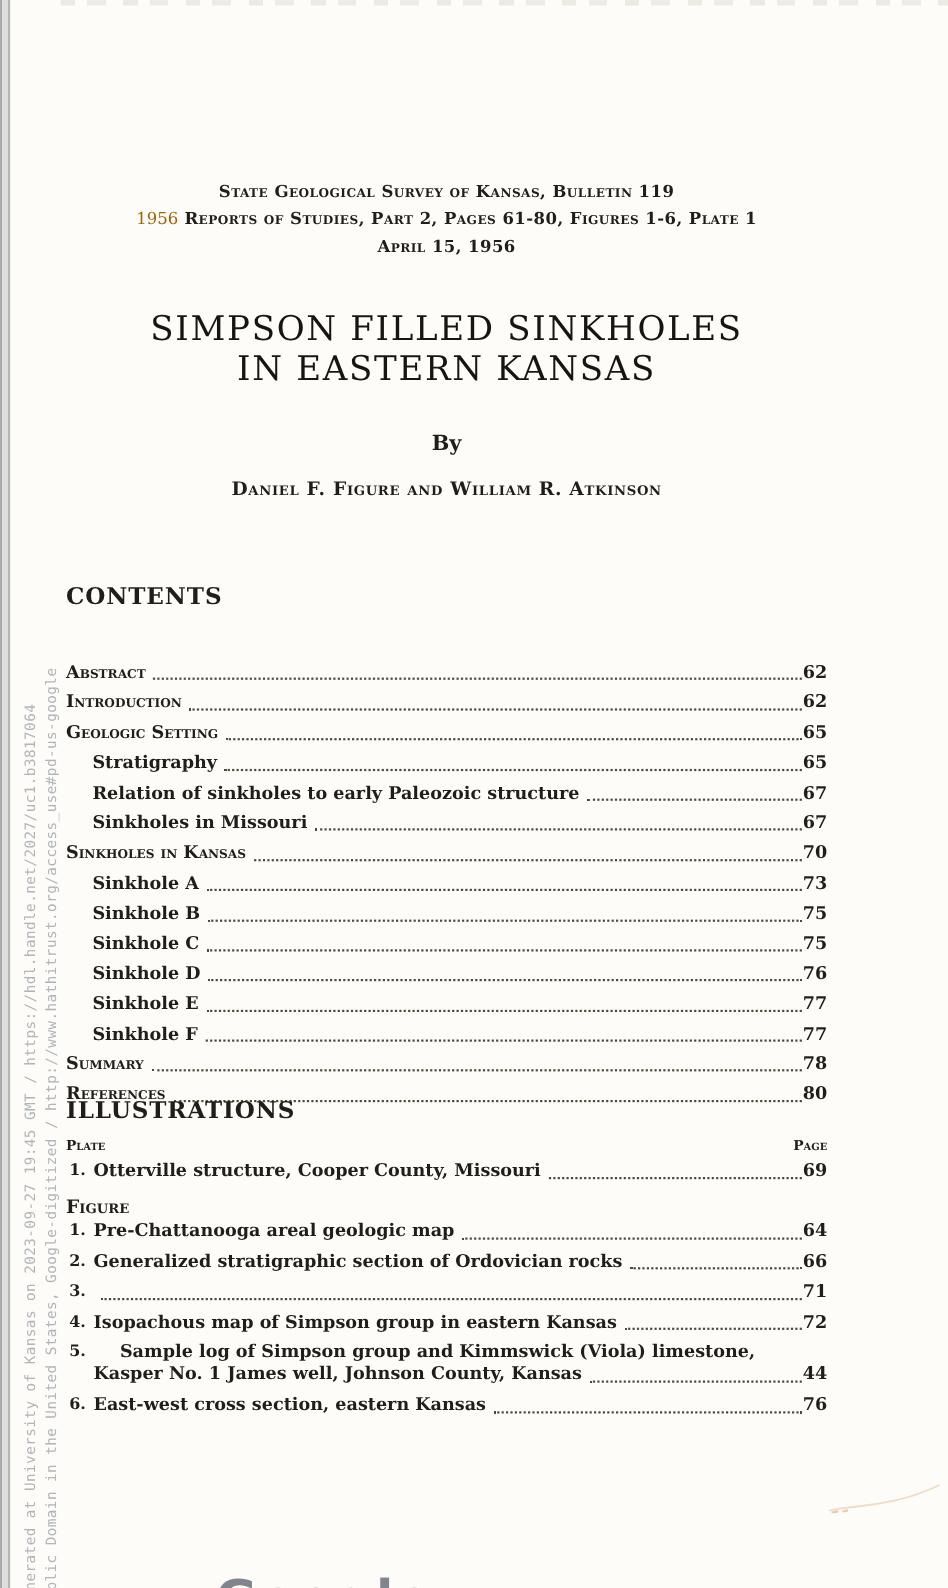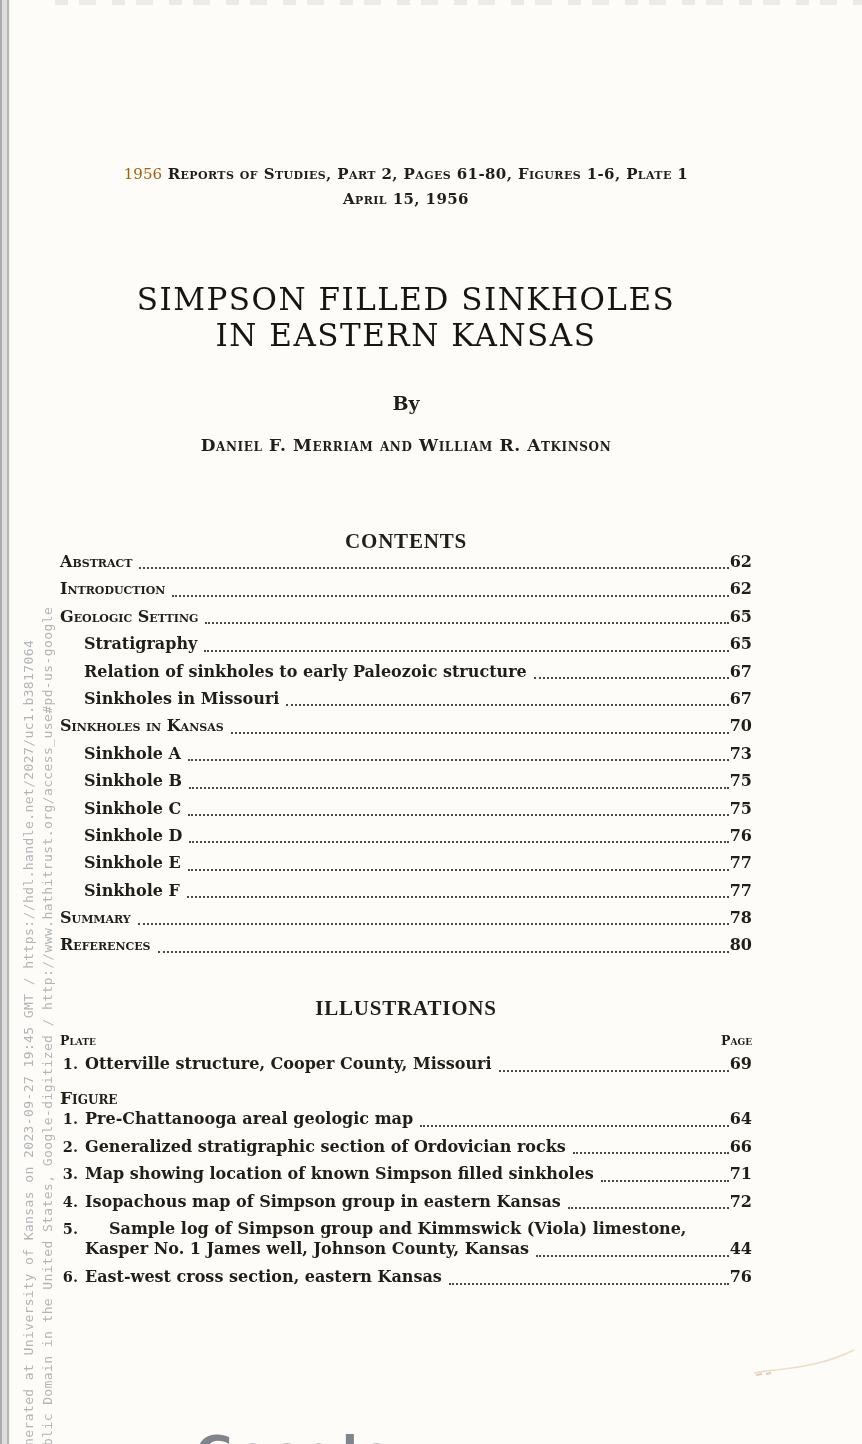--- a/index.html
+++ b/index.html
@@ -40,26 +40,26 @@
   .year { font-variant:normal; font-weight:400; color:#a16207; letter-spacing:0; }
 
   .doc-title { position:absolute; top:281px; width:100%; text-align:center;
     font-size:31px; line-height:36px; letter-spacing:1.5px; color:#171411; }
 
   .by-line { position:absolute; top:392px; width:100%; text-align:center;
     font-size:19px; font-weight:700; }
   .authors { position:absolute; top:435px; width:100%; text-align:center;
     font-size:17px; font-weight:700; letter-spacing:.6px; }
 
-  .section-heading { position:absolute; width:100%; text-align:center;
-    font-size:21px; font-weight:700; letter-spacing:.8px;font-family:Liberation Serif, serif; }
+  .section-heading { position:absolute; width:100%; 
+    font-size:21px; font-weight:700; letter-spacing:.8px; }
   #contents-heading { top:529px; }
   #illustrations-heading { top:996px; }
 
-  .toc { position:absolute; top:548px; width:100%; }
+  .toc { position:absolute; top:597px; width:100%; }
   .toc-row { display:flex; height:27.4px; line-height:27.4px; font-size:16px; font-weight:700; }
   .toc-row .indent { padding-left:24px; }
   .leader { flex:1; align-self:flex-end; height:0;
     border-bottom:2px dotted #4c4a3b; margin:0 1px 6px 7px; }
   .toc-page { font-size:16px; font-weight:700; }
 
   .illus-colheads { position:absolute; top:1034px; width:100%; display:flex;
     justify-content:space-between; font-size:12.5px; font-weight:700; line-height:14px; }
   .plate-list { position:absolute; top:1050px; width:100%; }
   .figure-label { position:absolute; top:1091px; width:100%;
@@ -86,31 +86,32 @@
 
 <div class="edge-strip"></div>
 <div class="scan-top"></div>
 
 <div class="wm" id="wm1">nerated at University of Kansas on 2023-09-27 19:45 GMT  /  https://hdl.handle.net/2027/uc1.b3817064</div>
 <div class="wm" id="wm2">blic Domain in the United States, Google-digitized  /  http://www.hathitrust.org/access_use#pd-us-google</div>
 
 <div class="content">
 
   <div class="masthead">
+    <div class="sc">State Geological Survey of Kansas, Bulletin 119</div>
     <div><span class="year">1956</span> <span class="sc">Reports of Studies, Part 2, Pages 61-80, Figures 1-6, Plate 1</span></div>
     <div class="sc">April 15, 1956</div>
   </div>
 
   <div class="doc-title">
     <div>SIMPSON FILLED SINKHOLES</div>
     <div>IN EASTERN KANSAS</div>
   </div>
 
   <div class="by-line">By</div>
-  <div class="authors sc">Daniel F. Merriam and William R. Atkinson</div>
+  <div class="authors sc">Daniel F. Figure and William R. Atkinson</div>
 
   <div class="section-heading" id="contents-heading">CONTENTS</div>
   <div class="toc" id="toc">
       <div class="toc-row">
         <span class="sc ">Abstract</span>
         <span class="leader"></span>
         <span class="toc-page">62</span>
       </div>
       <div class="toc-row">
         <span class="sc ">Introduction</span>
@@ -208,21 +209,20 @@
         <span class="toc-page">64</span>
       </div>
       <div class="fig-row">
         <span class="fig-num">2.</span>
         <span class="fig-label">Generalized stratigraphic section of Ordovician rocks</span>
         <span class="leader"></span>
         <span class="toc-page">66</span>
       </div>
       <div class="fig-row">
         <span class="fig-num">3.</span>
-        <span class="fig-label">Map showing location of known Simpson filled sinkholes</span>
         <span class="leader"></span>
         <span class="toc-page">71</span>
       </div>
       <div class="fig-row">
         <span class="fig-num">4.</span>
         <span class="fig-label">Isopachous map of Simpson group in eastern Kansas</span>
         <span class="leader"></span>
         <span class="toc-page">72</span>
       </div>
       <div class="fig-row first-of-pair">

